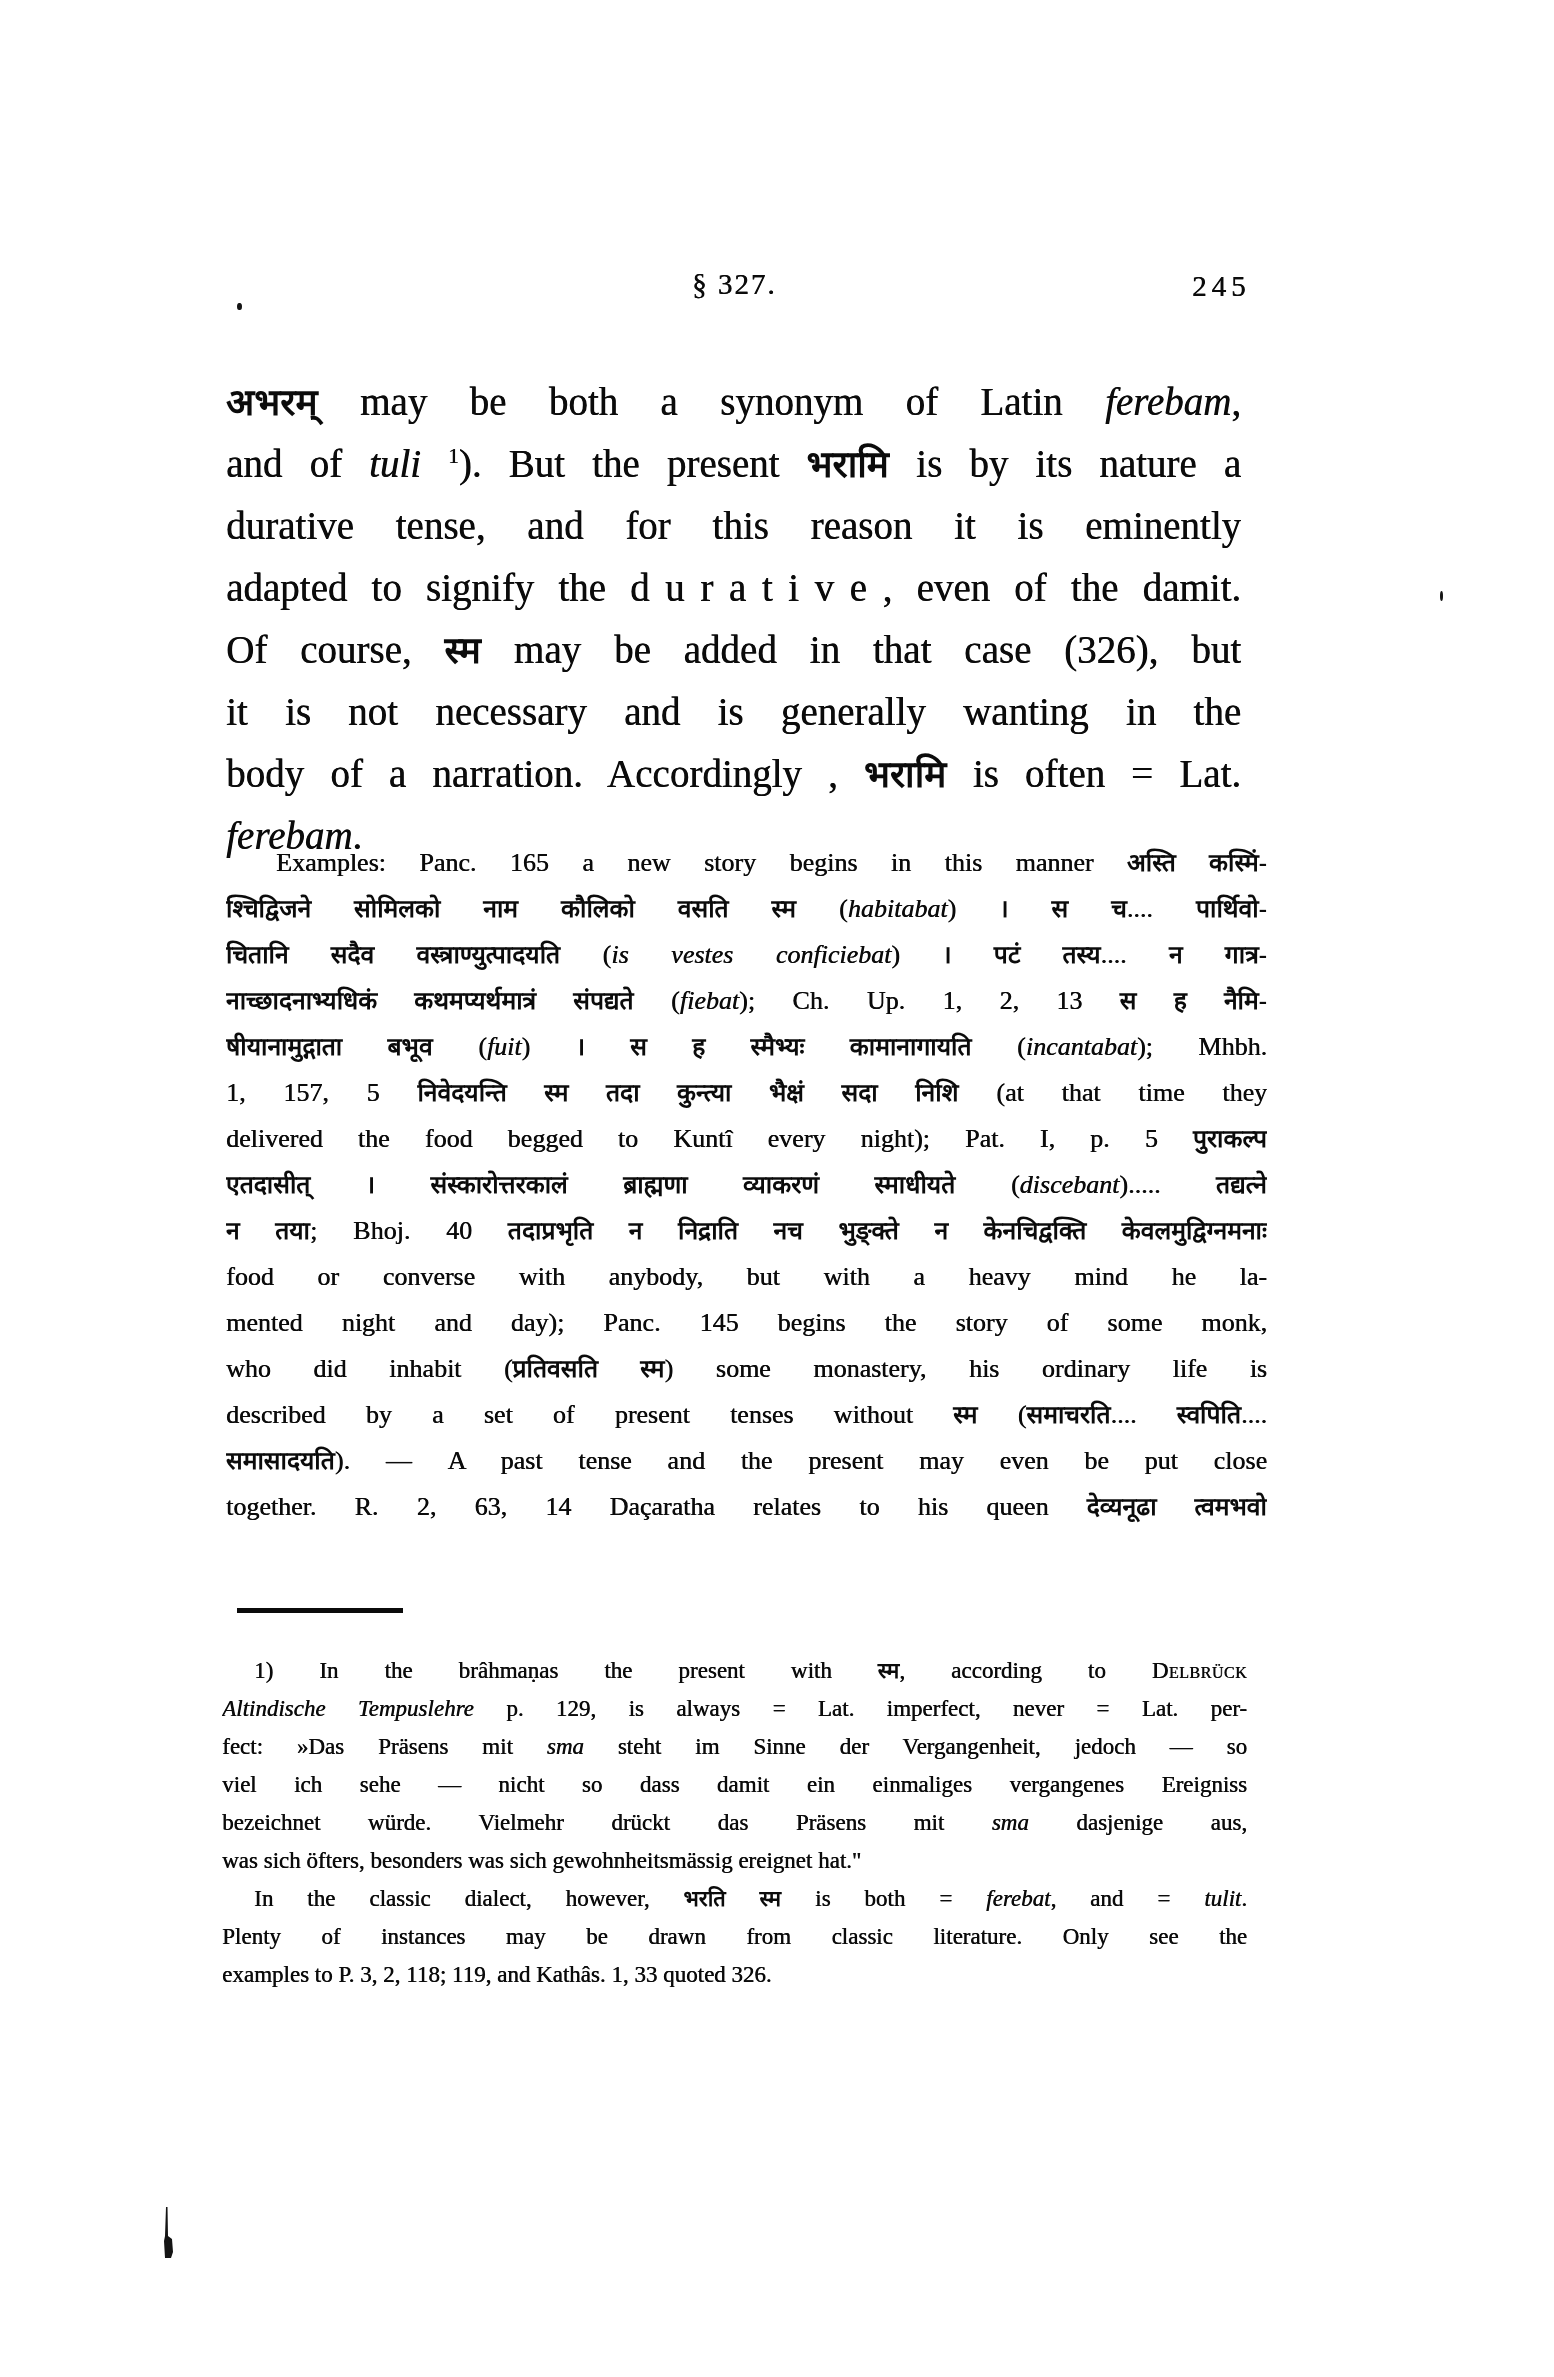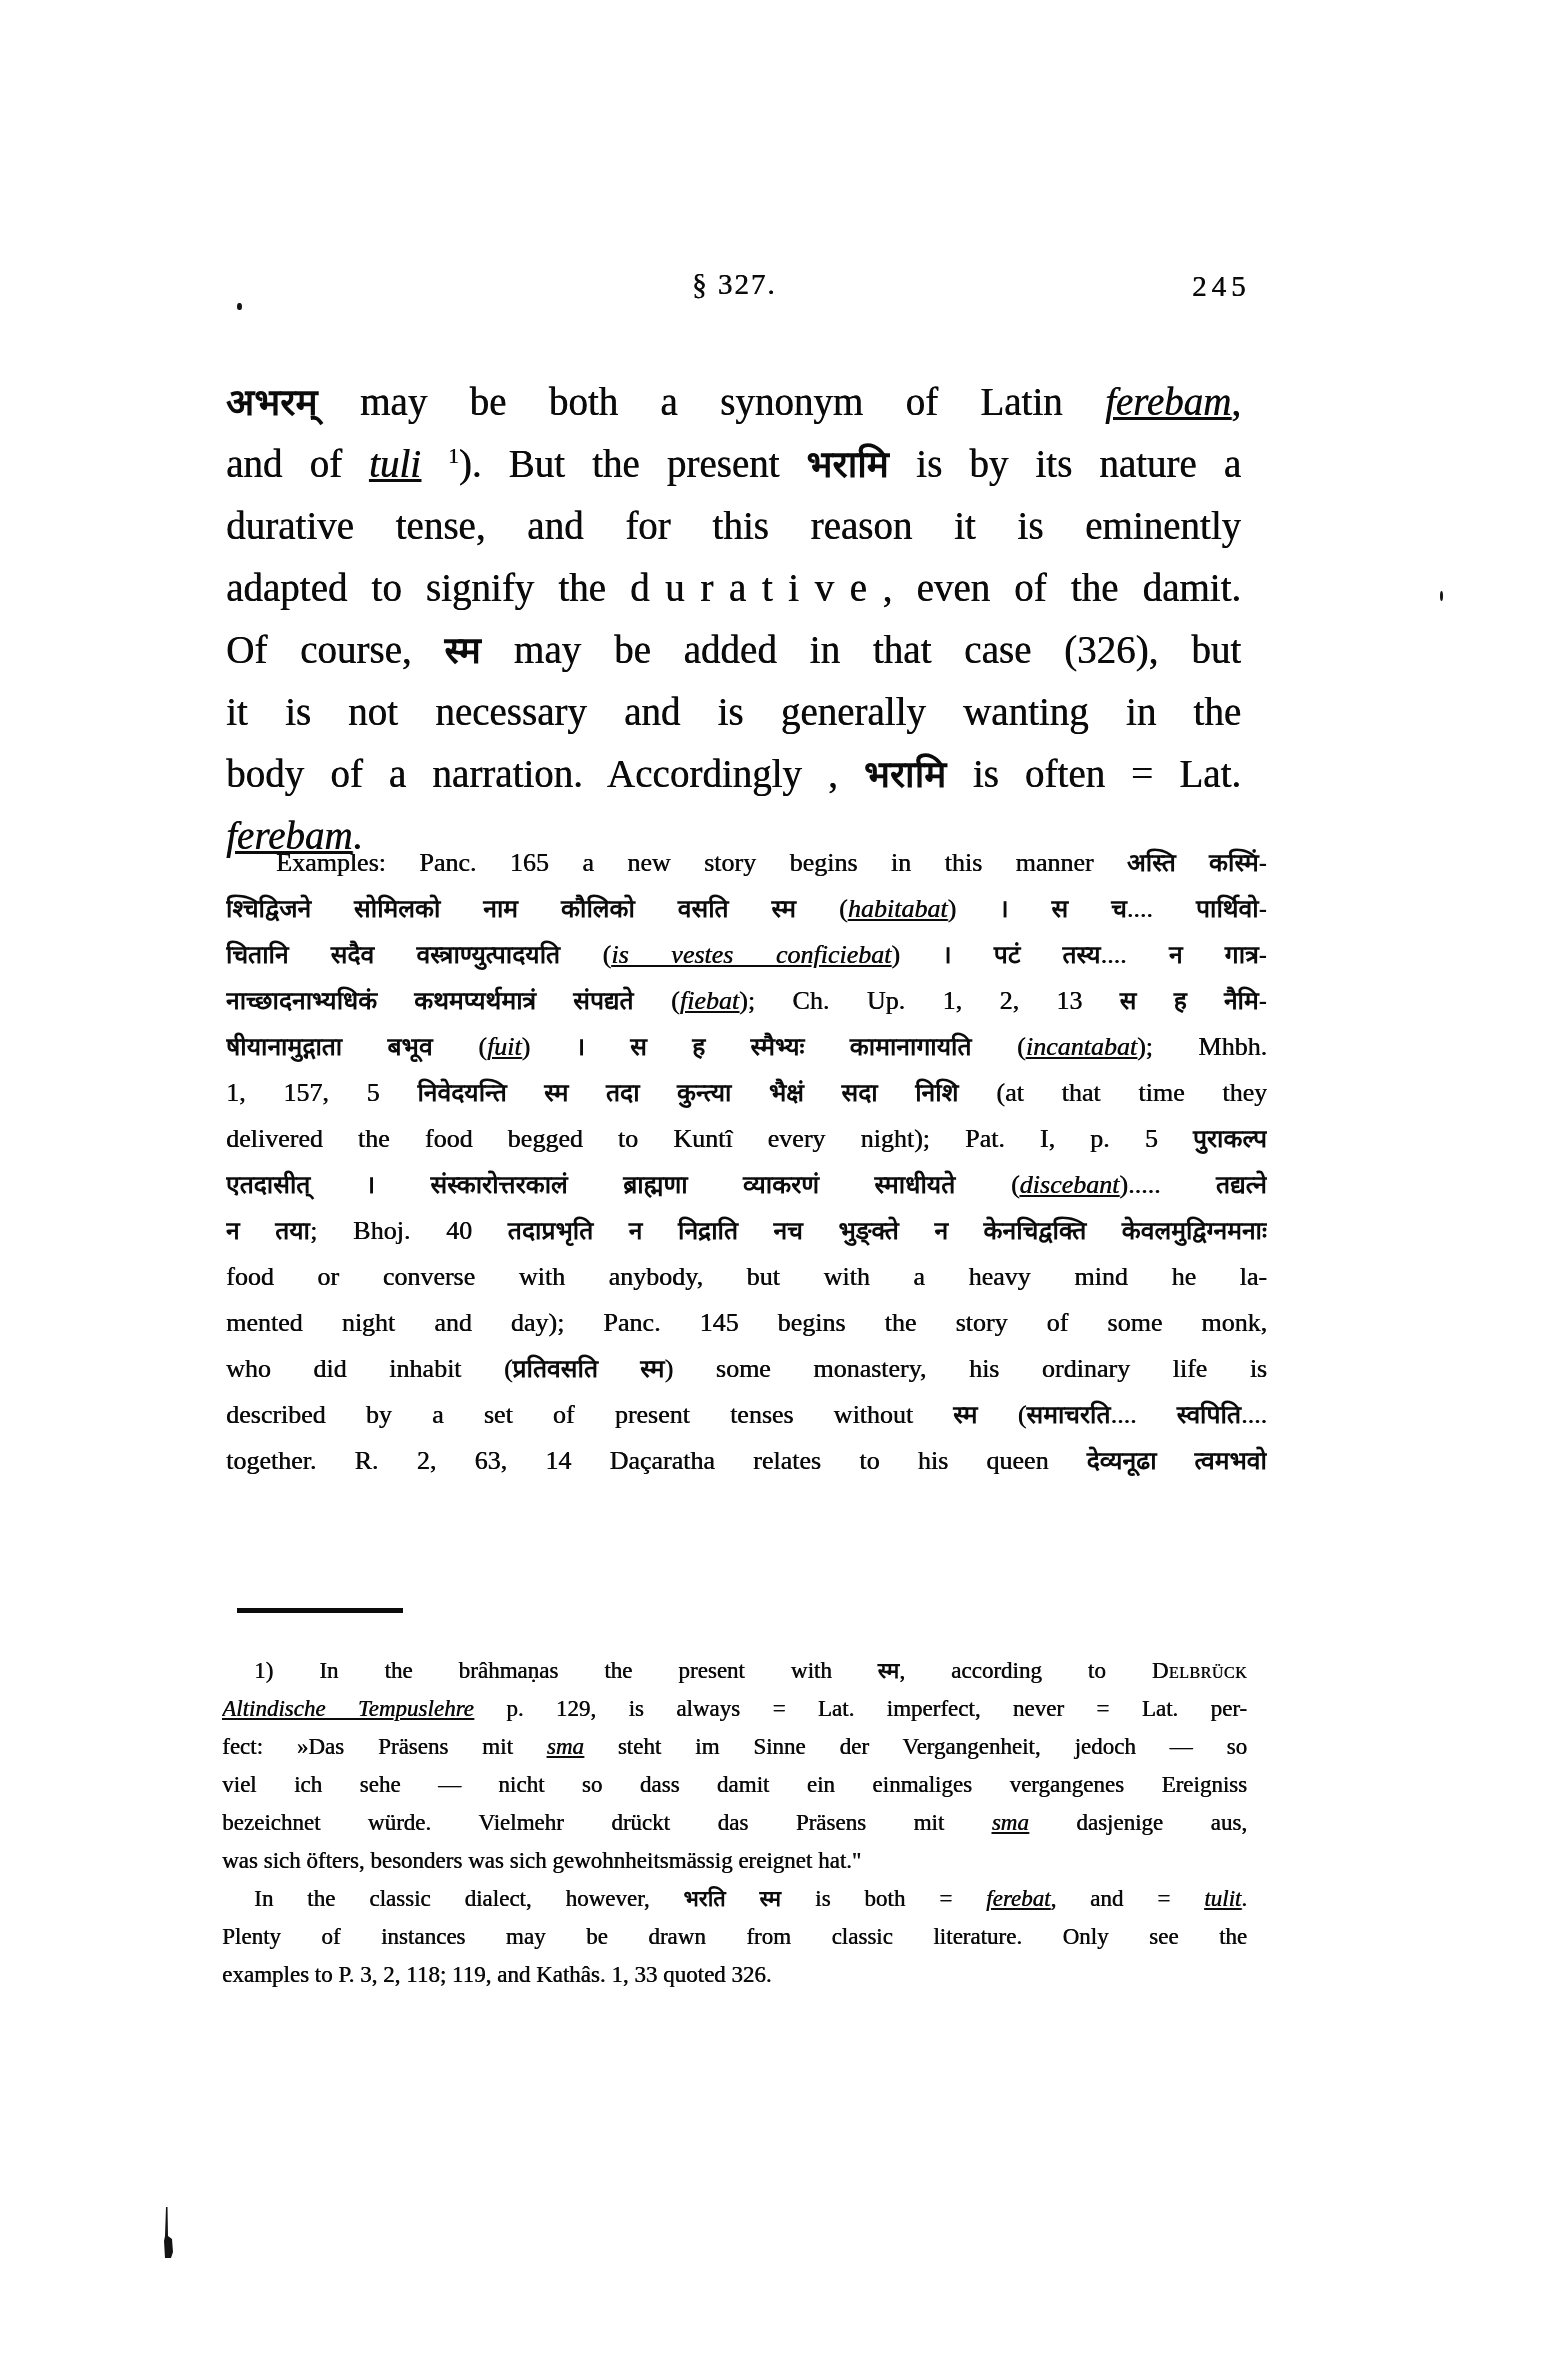--- a/index.html
+++ b/index.html
@@ -44,21 +44,21 @@
     left: 237px; top: 1608px;
     width: 166px; height: 4.5px;
     background: #0b0b0b;
   }
 
   #fn-block   { left: 222px; top: 1652px; width: 1025px; }
   .f-line { height: 38px; line-height: 38px; font-size: 23px; }
 
   
   .seg-n  {}
-  .seg-i  { font-style: italic; text-decoration: underline; }
+  .seg-i  { font-style: italic; }
   .seg-sc { font-variant: small-caps; letter-spacing: 0.5px; }
   .seg-ls { letter-spacing: 0.40em; }
   .seg-sup { vertical-align: super; font-size: 0.55em; line-height: 0; }
   .seg-dv { font-size: 0.95em; font-weight: bold; text-shadow: none; }
 
   
   .speck {
     position: absolute;
     background: #141414;
     border-radius: 50%;
@@ -93,20 +93,21 @@
     <div class="line e-line"><span class="seg-dv">नाच्छादनाभ्यधिकं कथमप्यर्थमात्रं संपद्यते</span><span class="seg-n"> (</span><span class="seg-i">fiebat</span><span class="seg-n">); Ch. Up. 1, 2, 13 </span><span class="seg-dv">स ह नैमि-</span></div>
     <div class="line e-line"><span class="seg-dv">षीयानामुद्गाता बभूव</span><span class="seg-n"> (</span><span class="seg-i">fuit</span><span class="seg-n">) </span><span class="seg-dv">। स ह स्मैभ्यः कामानागायति</span><span class="seg-n"> (</span><span class="seg-i">incantabat</span><span class="seg-n">); Mhbh.</span></div>
     <div class="line e-line"><span class="seg-n">1, 157, 5 </span><span class="seg-dv">निवेदयन्ति स्म तदा कुन्त्या भैक्षं सदा निशि</span><span class="seg-n"> (at that time they</span></div>
     <div class="line e-line"><span class="seg-n">delivered the food begged to Kuntî every night); Pat. I, p. 5 </span><span class="seg-dv">पुराकल्प</span></div>
     <div class="line e-line"><span class="seg-dv">एतदासीत् । संस्कारोत्तरकालं ब्राह्मणा व्याकरणं स्माधीयते</span><span class="seg-n"> (</span><span class="seg-i">discebant</span><span class="seg-n">)..... </span><span class="seg-dv">तद्यत्ने</span></div>
     <div class="line e-line"><span class="seg-dv">न तया</span><span class="seg-n">; Bhoj. 40 </span><span class="seg-dv">तदाप्रभृति न निद्राति नच भुङ्क्ते न केनचिद्वक्ति केवलमुद्विग्नमनाः</span></div>
     <div class="line e-line"><span class="seg-n">food or converse with anybody, but with a heavy mind he la-</span></div>
     <div class="line e-line"><span class="seg-n">mented night and day); Panc. 145 begins the story of some monk,</span></div>
     <div class="line e-line"><span class="seg-n">who did inhabit (</span><span class="seg-dv">प्रतिवसति स्म</span><span class="seg-n">) some monastery, his ordinary life is</span></div>
     <div class="line e-line"><span class="seg-n">described by a set of present tenses without </span><span class="seg-dv">स्म</span><span class="seg-n"> (</span><span class="seg-dv">समाचरति</span><span class="seg-n">.... </span><span class="seg-dv">स्वपिति</span><span class="seg-n">....</span></div>
+    <div class="line e-line"><span class="seg-dv">समासादयति</span><span class="seg-n">). — A past tense and the present may even be put close</span></div>
     <div class="line e-line"><span class="seg-n">together. R. 2, 63, 14 Daçaratha relates to his queen </span><span class="seg-dv">देव्यनूढा त्वमभवो</span></div>
   </div>
 
   <div id="fn-rule"></div>
 
   <div class="block" id="fn-block">
     <div class="line f-line indent-sm"><span class="seg-n">1) In the brâhmaṇas the present with </span><span class="seg-dv">स्म</span><span class="seg-n">, according to </span><span class="seg-sc">Delbrück</span></div>
     <div class="line f-line"><span class="seg-i">Altindische Tempuslehre</span><span class="seg-n"> p. 129, is always = Lat. imperfect, never = Lat. per-</span></div>
     <div class="line f-line"><span class="seg-n">fect: »Das Präsens mit </span><span class="seg-i">sma</span><span class="seg-n"> steht im Sinne der Vergangenheit, jedoch — so</span></div>
     <div class="line f-line"><span class="seg-n">viel ich sehe — nicht so dass damit ein einmaliges vergangenes Ereigniss</span></div>

